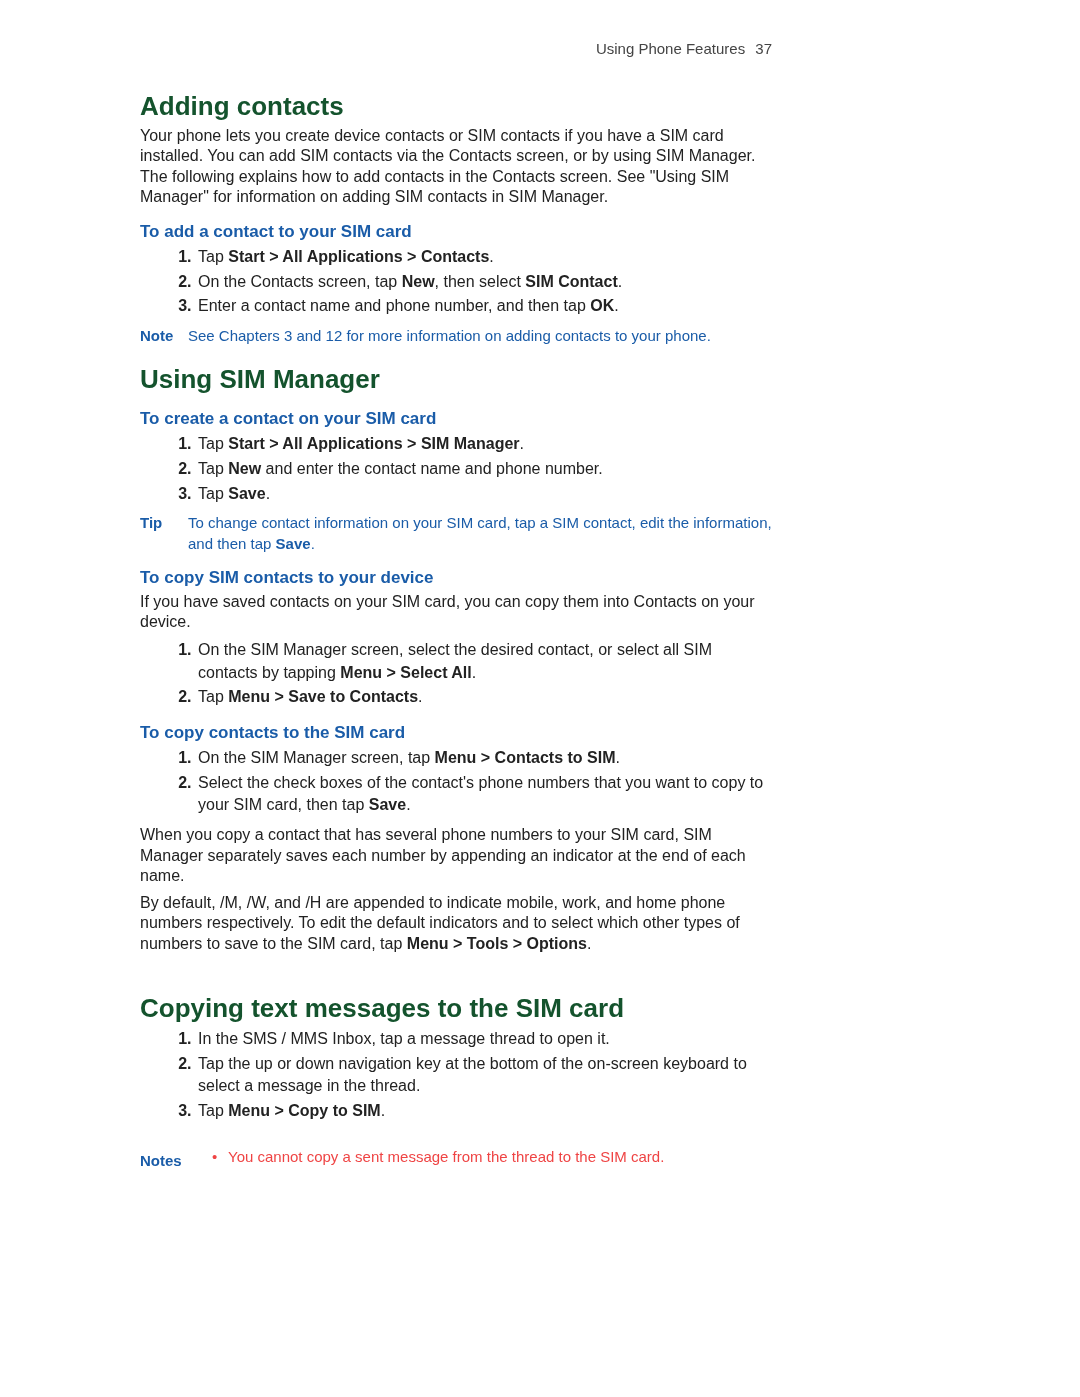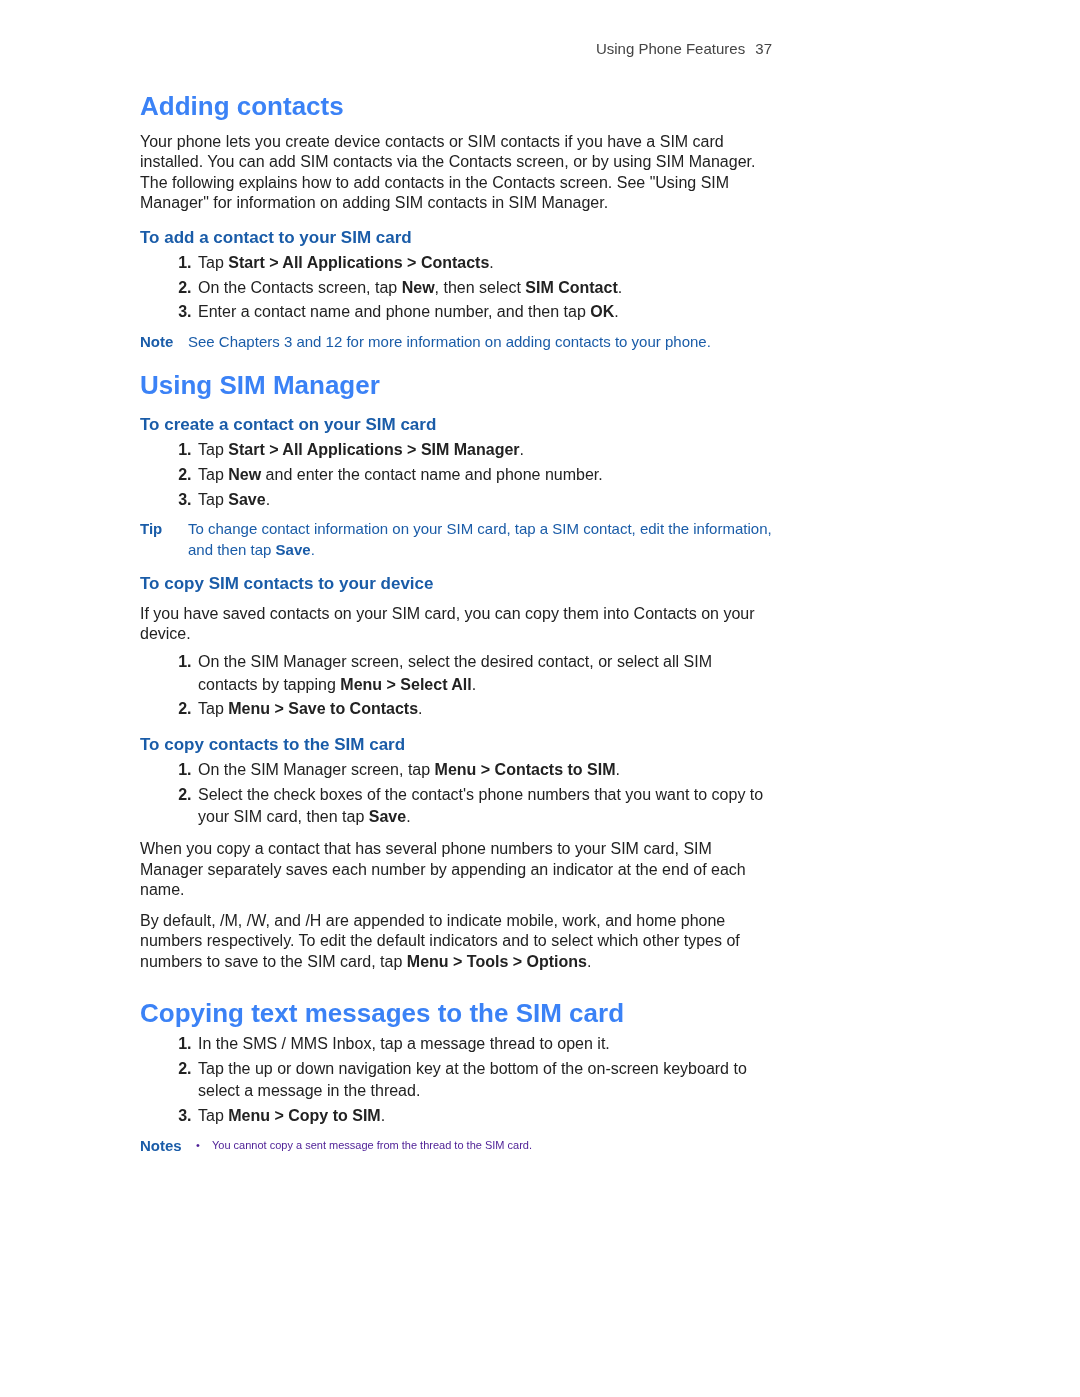--- a/index.html
+++ b/index.html
@@ -19,35 +19,35 @@
   .running-head {
     text-align: right;
     color: #444;
     font-size: 15px;
     margin-bottom: 34px;
   }
   .running-head .pg {
     margin-left: 6px;
   }
   h2.section {
-    color: #3b82f6;
+    color: #14532d;
     font-size: 26px;
     font-weight: 700;
     margin: 18px 0 4px 0;
   }
   h3.sub {
     color: #1a5ca8;
     font-size: 17px;
     font-weight: 700;
     margin: 14px 0 4px 0;
   }
   p.body {
     font-size: 16px;
     line-height: 1.28;
-    margin: 10px 0 6px 0;
+    margin: 4px 0 6px 0;
     color: #222;
   }
   ol.steps {
     margin: 2px 0 8px 0;
     padding-left: 56px;
     font-size: 16px;
     line-height: 1.42;
   }
   ol.steps > li {
     margin: 2px 0;
@@ -63,27 +63,27 @@
     color: #1a5ca8;
     margin: 8px 0 12px 0;
   }
   .note-row .label {
     flex: 0 0 48px;
     font-weight: 700;
   }
   .note-row .txt {
     flex: 1 1 auto;
   }
-  .note-row.wide .label { flex-basis: 56px; }
+  .note-row.wide .label { flex-basis: 56px; margin-top: 20px; }
   ul.note-bullets {
     list-style: none;
-    margin: 0;
+    margin: 16px;
     padding: 0;
-    color: #4c1d95;
-    font-size: 11px;
+    color: #ef4444;
+    font-size: 15px;
     line-height: 1.35;
   }
   ul.note-bullets > li {
     position: relative;
     padding-left: 16px;
     margin: 2px 0 6px 0;
   }
   ul.note-bullets > li::before {
     content: "•";
     position: absolute;
@@ -164,21 +164,21 @@
     <li>
       <span>Select the check boxes of the contact's phone numbers that you want to copy to your SIM card, then tap </span><b>Save</b><span>.</span>
     </li>
   </ol>
 
   <p class="body">When you copy a contact that has several phone numbers to your SIM card, SIM Manager separately saves each number by appending an indicator at the end of each name.</p>
   <p class="body">
     <span>By default, /M, /W, and /H are appended to indicate mobile, work, and home phone numbers respectively. To edit the default indicators and to select which other types of numbers to save to the SIM card, tap </span><b>Menu &gt; Tools &gt; Options</b><span>.</span>
   </p>
 
-  <h2 class="section" style="margin-top:26px">Copying text messages to the SIM card</h2>
+  <h2 class="section" style="margin-top:39px">Copying text messages to the SIM card</h2>
   <ol class="steps">
     <li>In the SMS / MMS Inbox, tap a message thread to open it.</li>
     <li>Tap the up or down navigation key at the bottom of the on-screen keyboard to select a message in the thread.</li>
     <li>
       <span>Tap </span><b>Menu &gt; Copy to SIM</b><span>.</span>
     </li>
   </ol>
 
   <div class="note-row wide">
     <div class="label">Notes</div>

